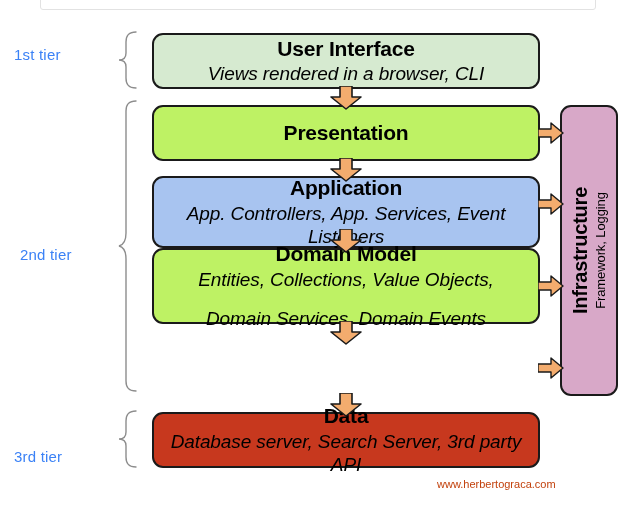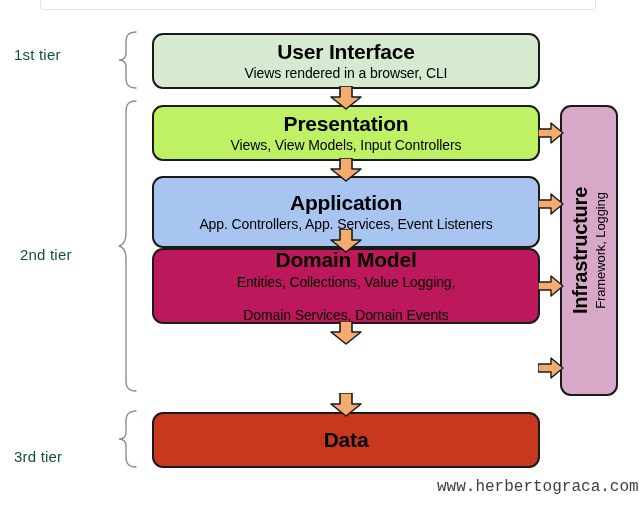--- a/index.html
+++ b/index.html
@@ -27,21 +27,21 @@
     height: 52px;
     border: 1px solid #e2e2e2;
     border-radius: 3px;
     background: #ffffff;
     box-sizing: border-box;
   }
 
   
   .tier-label {
     position: absolute;
-    color: #14532d;
+    color: #3b82f6;
     font-size: 15px;
     letter-spacing: .2px;
     white-space: nowrap;
     text-align: left;
   }
 
   .brace {
     position: absolute;
     color: #8d8d8d;
   }
@@ -60,24 +60,25 @@
     text-align: center;
     color: #000000;
   }
   .layer .title {
     font-size: 21px;
     font-weight: bold;
     line-height: 1.12;
     letter-spacing: -0.2px;
   }
   .layer .subtitle {
-    font-size: 14px;
+    font-size: 19px;
     line-height: 1.22;
     margin-top: 2px;
     letter-spacing: -0.1px;
+    font-style: italic;
   }
 
   
   .infra {
     position: absolute;
     border: 2px solid #1a1a1a;
     border-radius: 11px;
     box-sizing: border-box;
     background: #d8a8c8;
     display: flex;
@@ -107,24 +108,23 @@
 
   
   .arrow-down, .arrow-right {
     position: absolute;
   }
   .arrow-down svg, .arrow-right svg { display: block; }
 
   
   .footer {
     position: absolute;
-    color: #404040;
-    font-size: 16px;
+    color: #c2410c;
+    font-size: 11px;
     white-space: nowrap;
-    font-family: Liberation Mono, monospace;
   }
 </style>
 </head>
 <body>
 
 <div id="canvas">
 
   <div class="top-frame"></div>
 
   <div class="tier-label" style="left:14px; top:46px;">1st tier</div>
@@ -149,37 +149,37 @@
     </svg>
   </div>
 
   <div class="layer" style="left:152px; top:33px; width:388px; height:56px; background:#d6ead0;">
     <div class="title">User Interface</div>
     <div class="subtitle">Views rendered in a browser, CLI</div>
   </div>
 
   <div class="layer" style="left:152px; top:105px; width:388px; height:56px; background:#bef264;">
     <div class="title">Presentation</div>
-    <div class="subtitle">Views, View Models, Input Controllers</div>
   </div>
 
   <div class="layer" style="left:152px; top:176px; width:388px; height:72px; background:#a8c4f0;">
     <div class="title">Application</div>
     <div class="subtitle">App. Controllers, App. Services, Event Listeners</div>
   </div>
 
-  <div class="layer" style="left:152px; top:248px; width:388px; height:76px; background:#be185d;">
+  <div class="layer" style="left:152px; top:248px; width:388px; height:76px; background:#bef264;">
     <div class="title">Domain Model</div>
-    <div class="subtitle">Entities, Collections, Value Logging,</div>
+    <div class="subtitle">Entities, Collections, Value Objects,</div>
     <div class="subtitle" style="margin-top:16px;">Domain Services, Domain Events</div>
   </div>
 
 
   <div class="layer" style="left:152px; top:412px; width:388px; height:56px; background:#c7381e;">
     <div class="title">Data</div>
+    <div class="subtitle">Database server, Search Server, 3rd party API</div>
   </div>
 
   <div class="infra" style="left:560px; top:105px; width:58px; height:291px;">
     <div class="infra-inner">
       <div class="infra-sub">Framework, Logging</div>
       <div class="infra-title">Infrastructure</div>
     </div>
   </div>
 
   <div class="arrow-down" style="left:329px; top:86px;">

